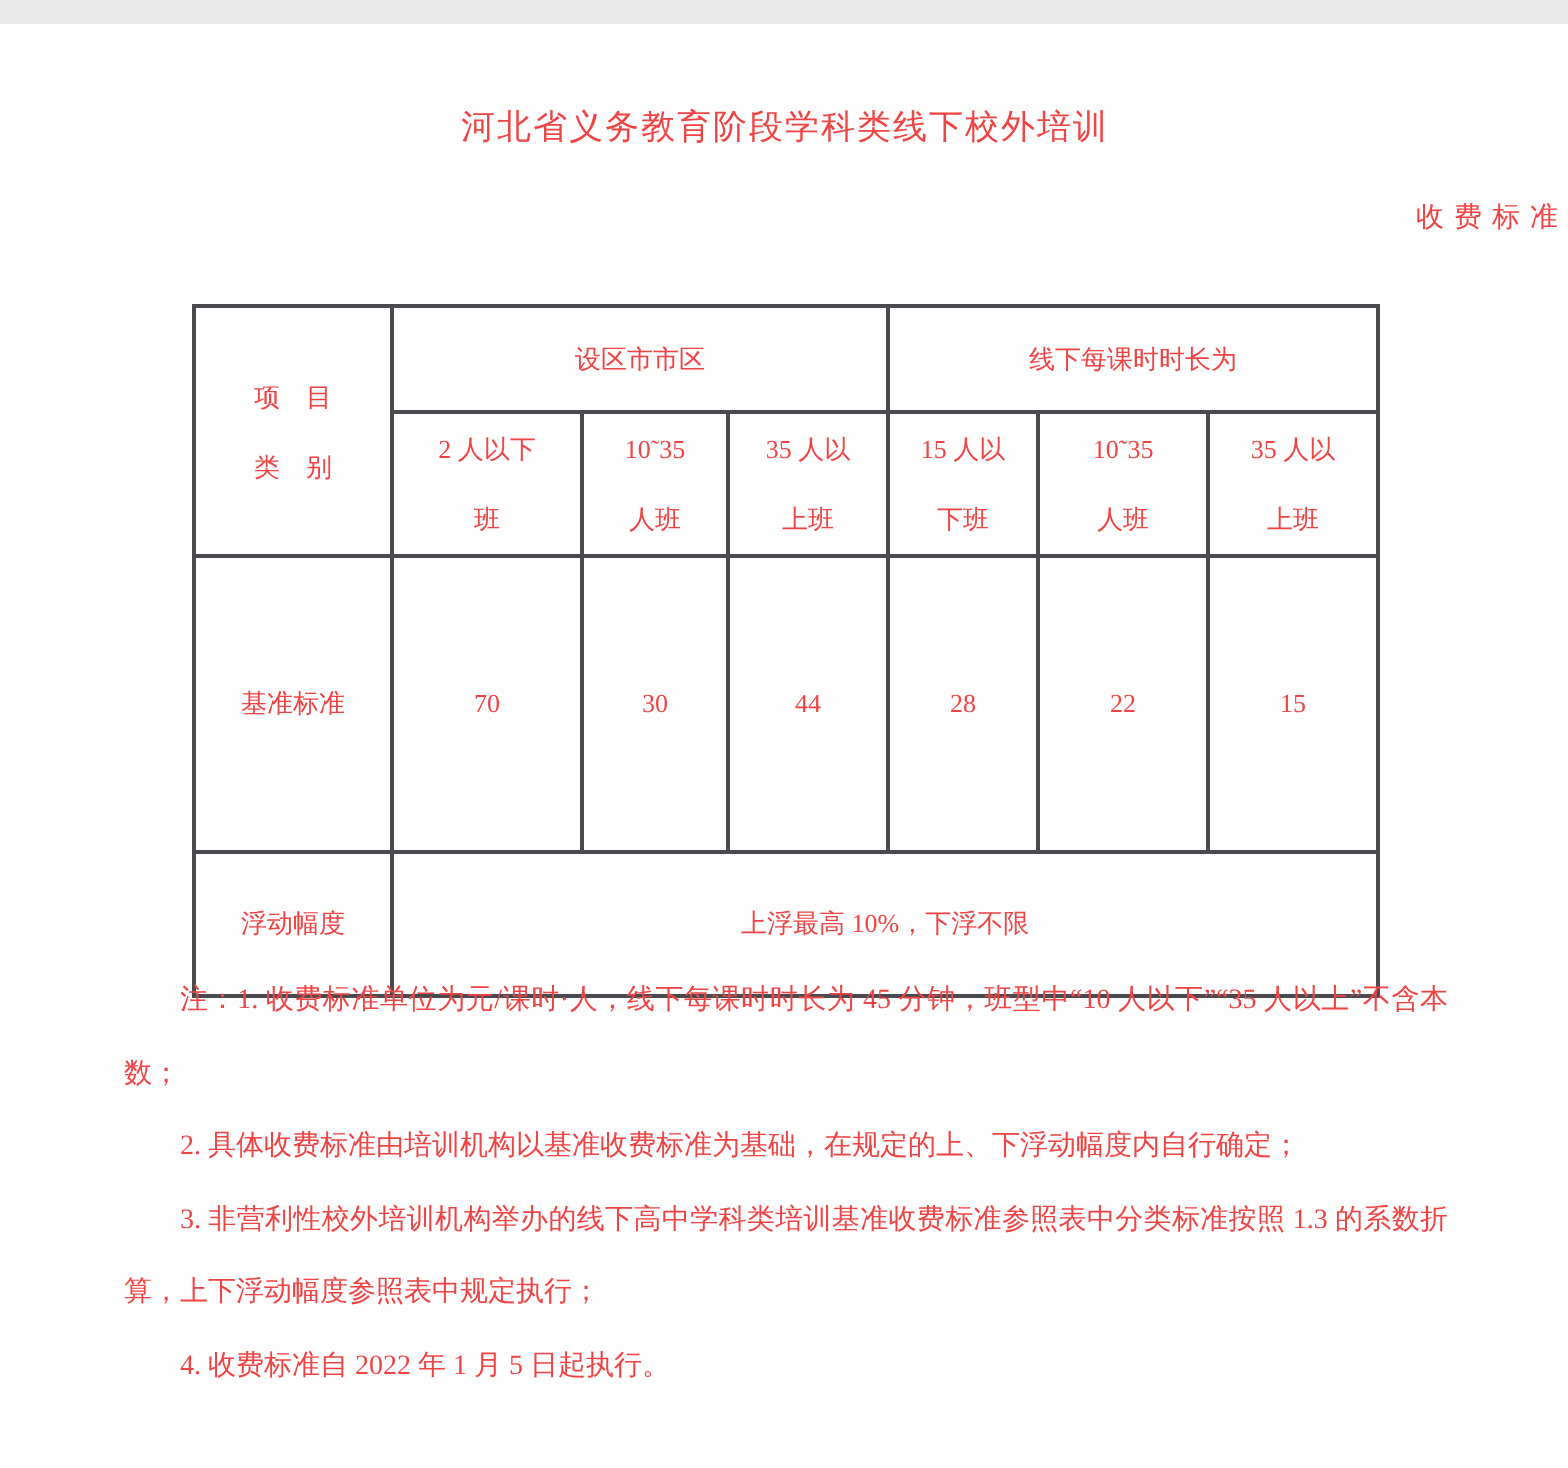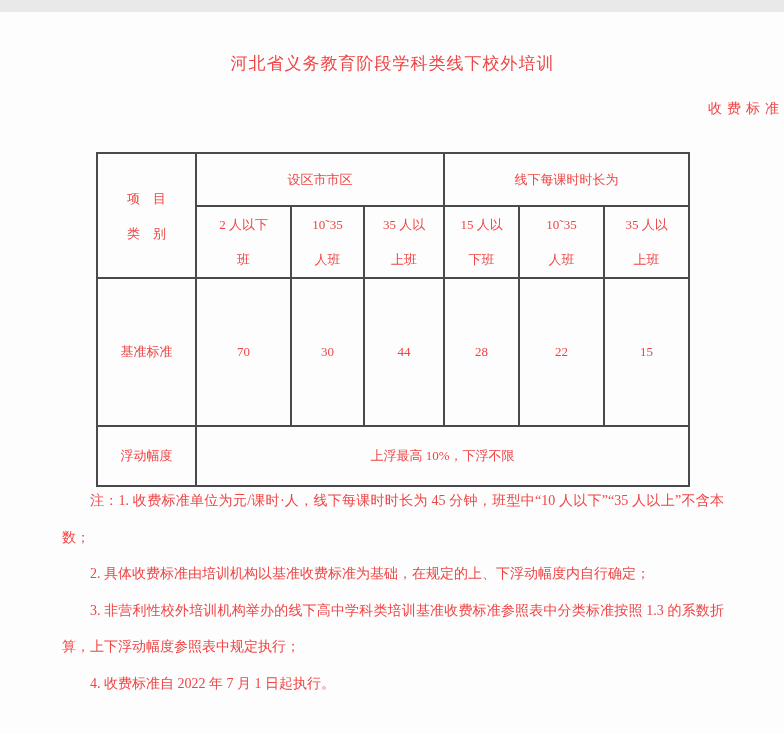--- a/index.html
+++ b/index.html
@@ -43,21 +43,21 @@
     border: 2px solid #4a4a4e;
     text-align: center;
     vertical-align: middle;
     font-size: 13px;
     line-height: 34px;
     padding: 0 2px;
   }
   tr.row-groups td { height: 53px; }
   tr.row-sizes td { height: 71px; }
   tr.row-base td { height: 148px; font-family: Liberation Serif, serif; }
-  tr.row-float td { height: 60px; text-align: center; }
+  tr.row-float td { height: 72px; text-align: center; }
   .cell-2line div { line-height: 35px; }
   .notes {
     position: absolute;
     left: 62px; top: 471px;
     width: 662px;
     font-size: 14px;
     line-height: 36.5px;
     text-align: justify;
   }
   .notes p { margin: 0; text-indent: 2em; }
@@ -128,16 +128,16 @@
         <td>浮动幅度</td>
         <td colspan="6">上浮最高 10%，下浮不限</td>
       </tr>
     </tbody>
   </table>
 
   <div class="notes">
     <p>注：1. 收费标准单位为元/课时·人，线下每课时时长为 45 分钟，班型中“10 人以下”“35 人以上”不含本数；</p>
     <p>2. 具体收费标准由培训机构以基准收费标准为基础，在规定的上、下浮动幅度内自行确定；</p>
     <p>3. 非营利性校外培训机构举办的线下高中学科类培训基准收费标准参照表中分类标准按照 1.3 的系数折算，上下浮动幅度参照表中规定执行；</p>
-    <p>4. 收费标准自 2022 年 7 月 1 日起执行。</p>
+    <p>4. 收费标准自 2022 年 1 月 5 日起执行。</p>
   </div>
 
 </div>
 
 </body></html>

